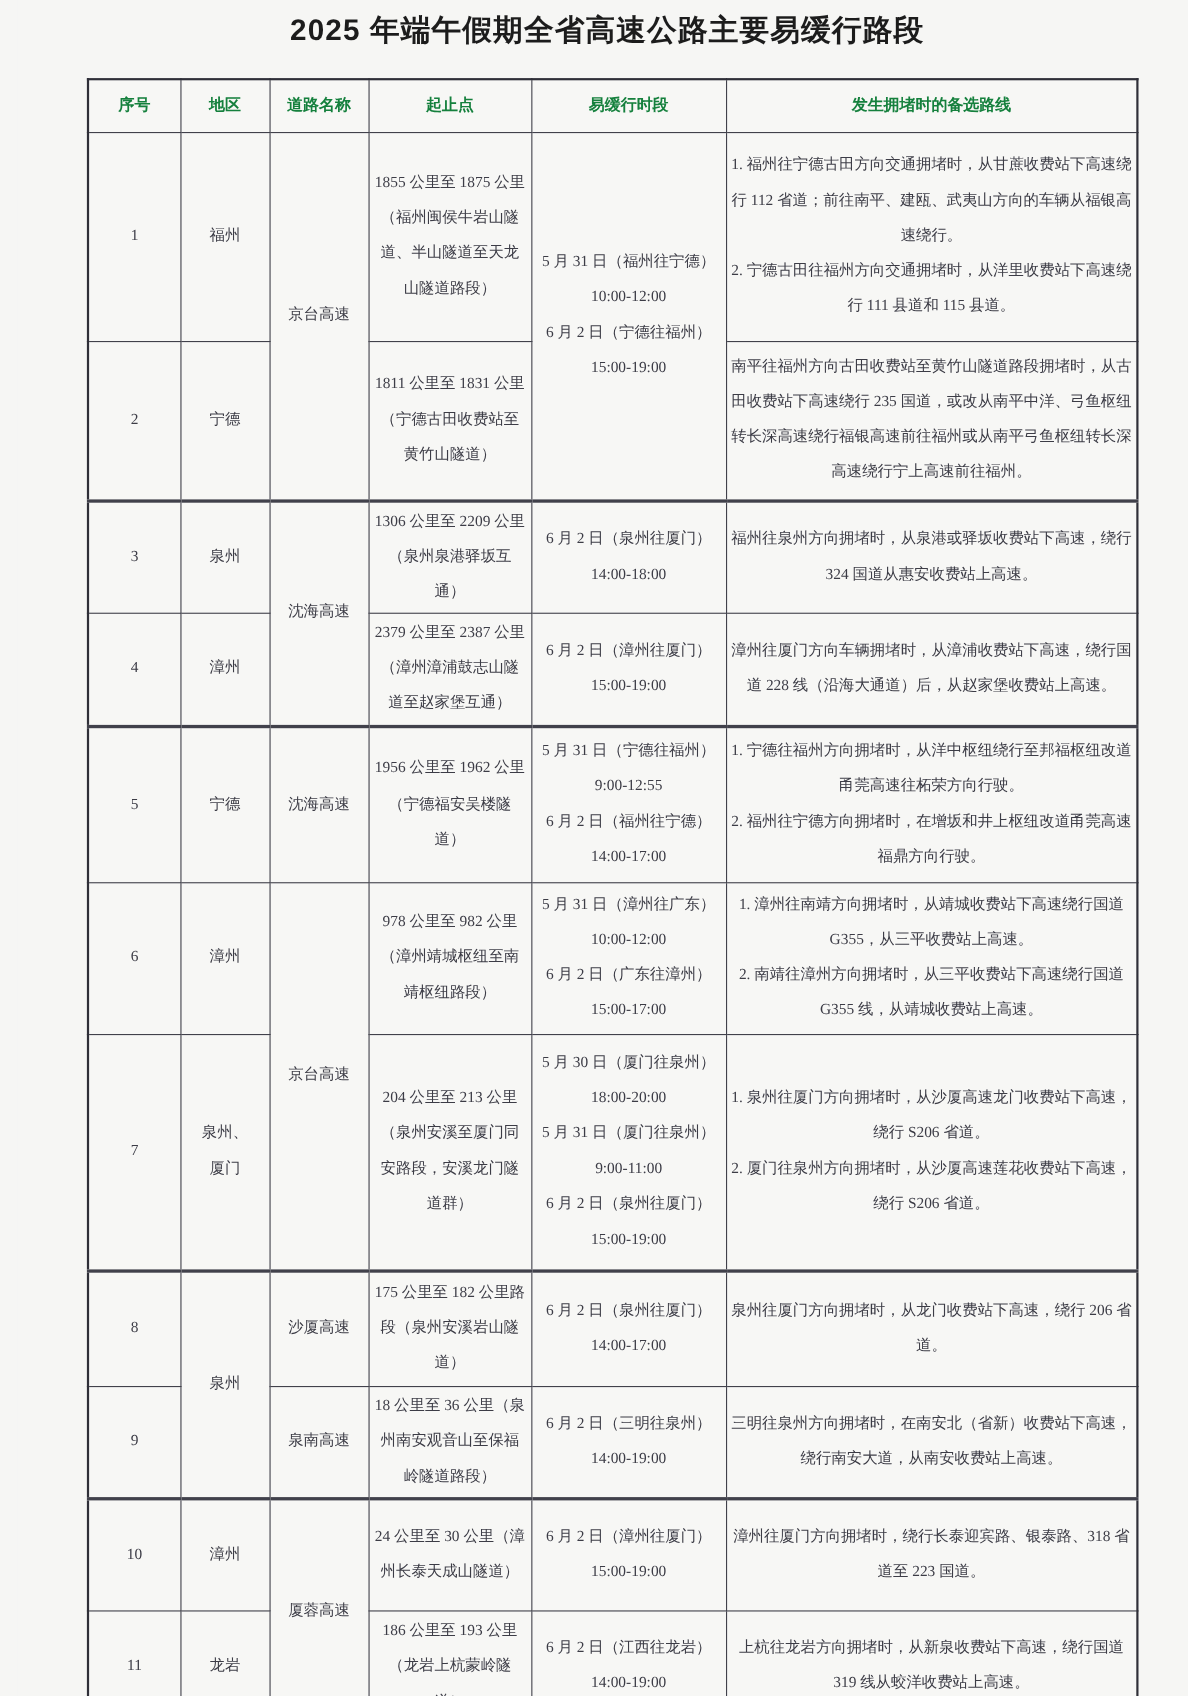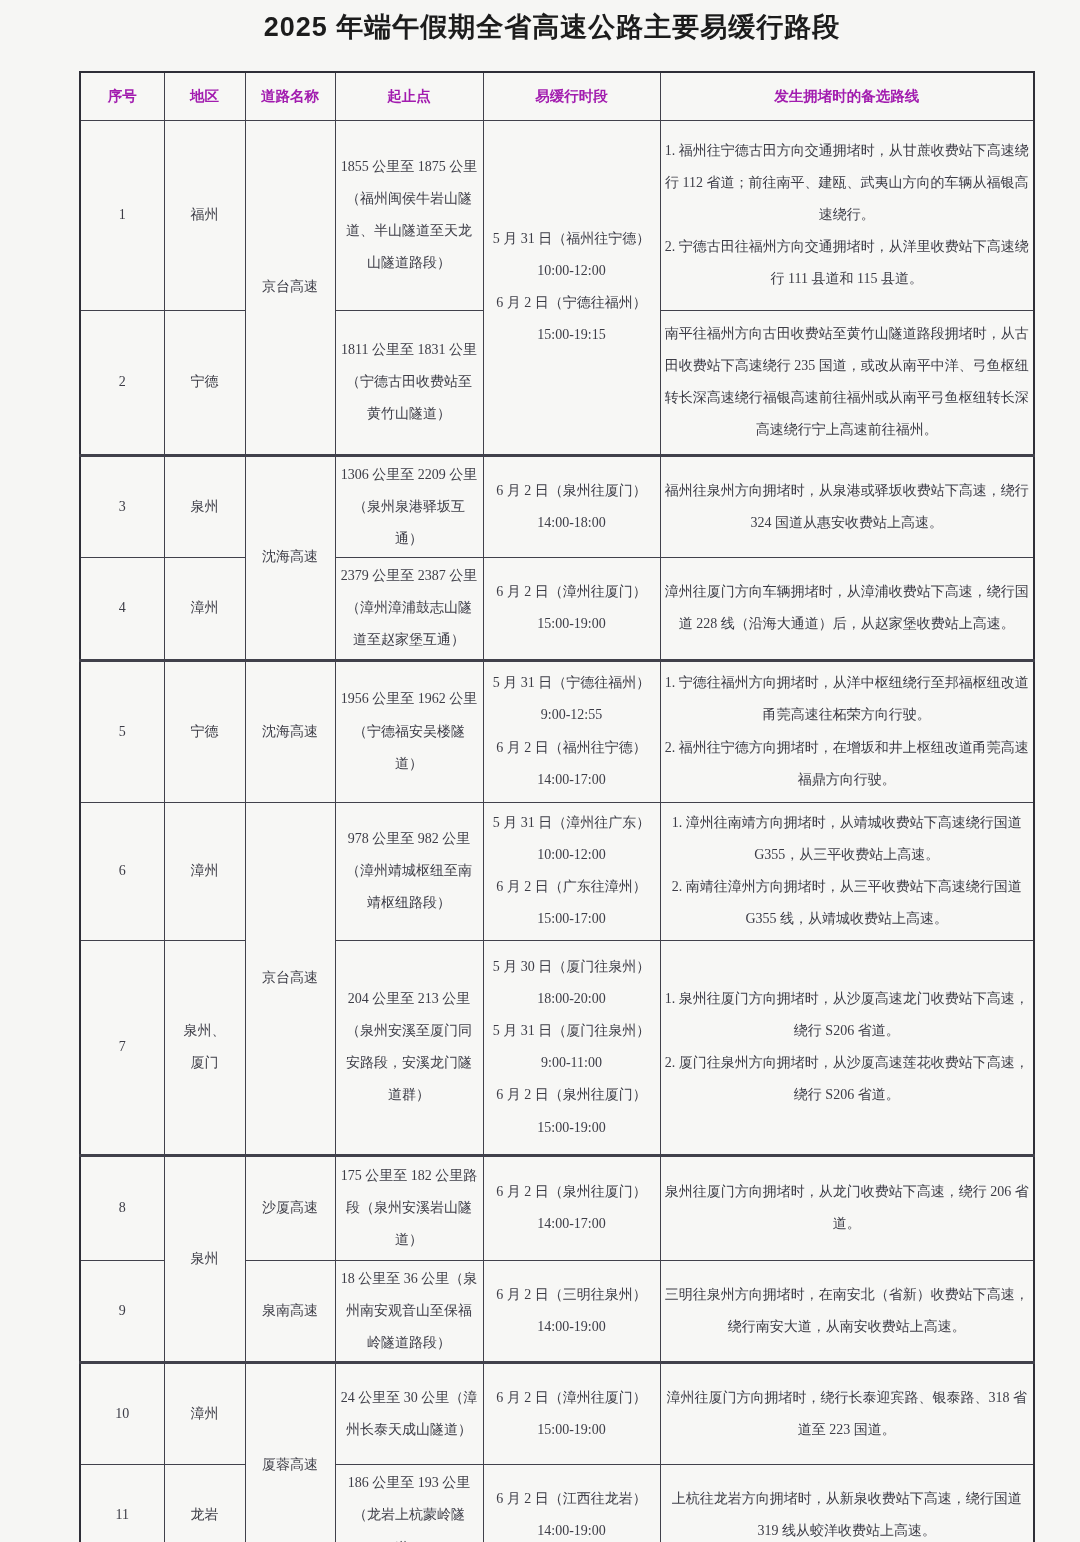--- a/index.html
+++ b/index.html
@@ -41,21 +41,21 @@
     line-height: 2.3;
     padding: 2px 4px;
     box-sizing: border-box;
     overflow: hidden;
   }
   table.congestion { border: 2px solid #2f2f38; }
   table.congestion thead tr { height: 48px; }
   table.congestion th {
     font-weight: 700;
     font-size: 14.5px;
-    color: #a21caf;
+    color: #15803d;
     background: #f7f7f5;
   }
   
   .col-seq     { width: 84px; }
   .col-region  { width: 81px; white-space: pre-line; }
   .col-road    { width: 90px; }
   .col-section { width: 148px; font-size: 13px; padding: 2px 5px; }
   .col-time    { width: 177px; font-size: 13px; white-space: pre-line; padding: 2px 2px; }
   .col-alt     { width: 374px; font-size: 13.5px; white-space: pre-line; text-align: left; padding: 2px 10px; }
   
@@ -95,21 +95,21 @@
     </thead>
     <tbody>
         <tr>
           <td class="col-seq">1</td>
           <td class="col-region">福州</td>
           <td class="col-road" rowspan="2">京台高速</td>
           <td class="col-section">1855 公里至 1875 公里（福州闽侯牛岩山隧道、半山隧道至天龙山隧道路段）</td>
           <td class="col-time" rowspan="2">5 月 31 日（福州往宁德）
 10:00-12:00
 6 月 2 日（宁德往福州）
-15:00-19:15</td>
+15:00-19:00</td>
           <td class="col-alt">1. 福州往宁德古田方向交通拥堵时，从甘蔗收费站下高速绕行 112 省道；前往南平、建瓯、武夷山方向的车辆从福银高速绕行。
 2. 宁德古田往福州方向交通拥堵时，从洋里收费站下高速绕行 111 县道和 115 县道。</td>
         </tr>
         <tr>
           <td class="col-seq">2</td>
           <td class="col-region">宁德</td>
           <td class="col-section">1811 公里至 1831 公里（宁德古田收费站至黄竹山隧道）</td>
           <td class="col-alt">南平往福州方向古田收费站至黄竹山隧道路段拥堵时，从古田收费站下高速绕行 235 国道，或改从南平中洋、弓鱼枢纽转长深高速绕行福银高速前往福州或从南平弓鱼枢纽转长深高速绕行宁上高速前往福州。</td>
         </tr>
         <tr>

